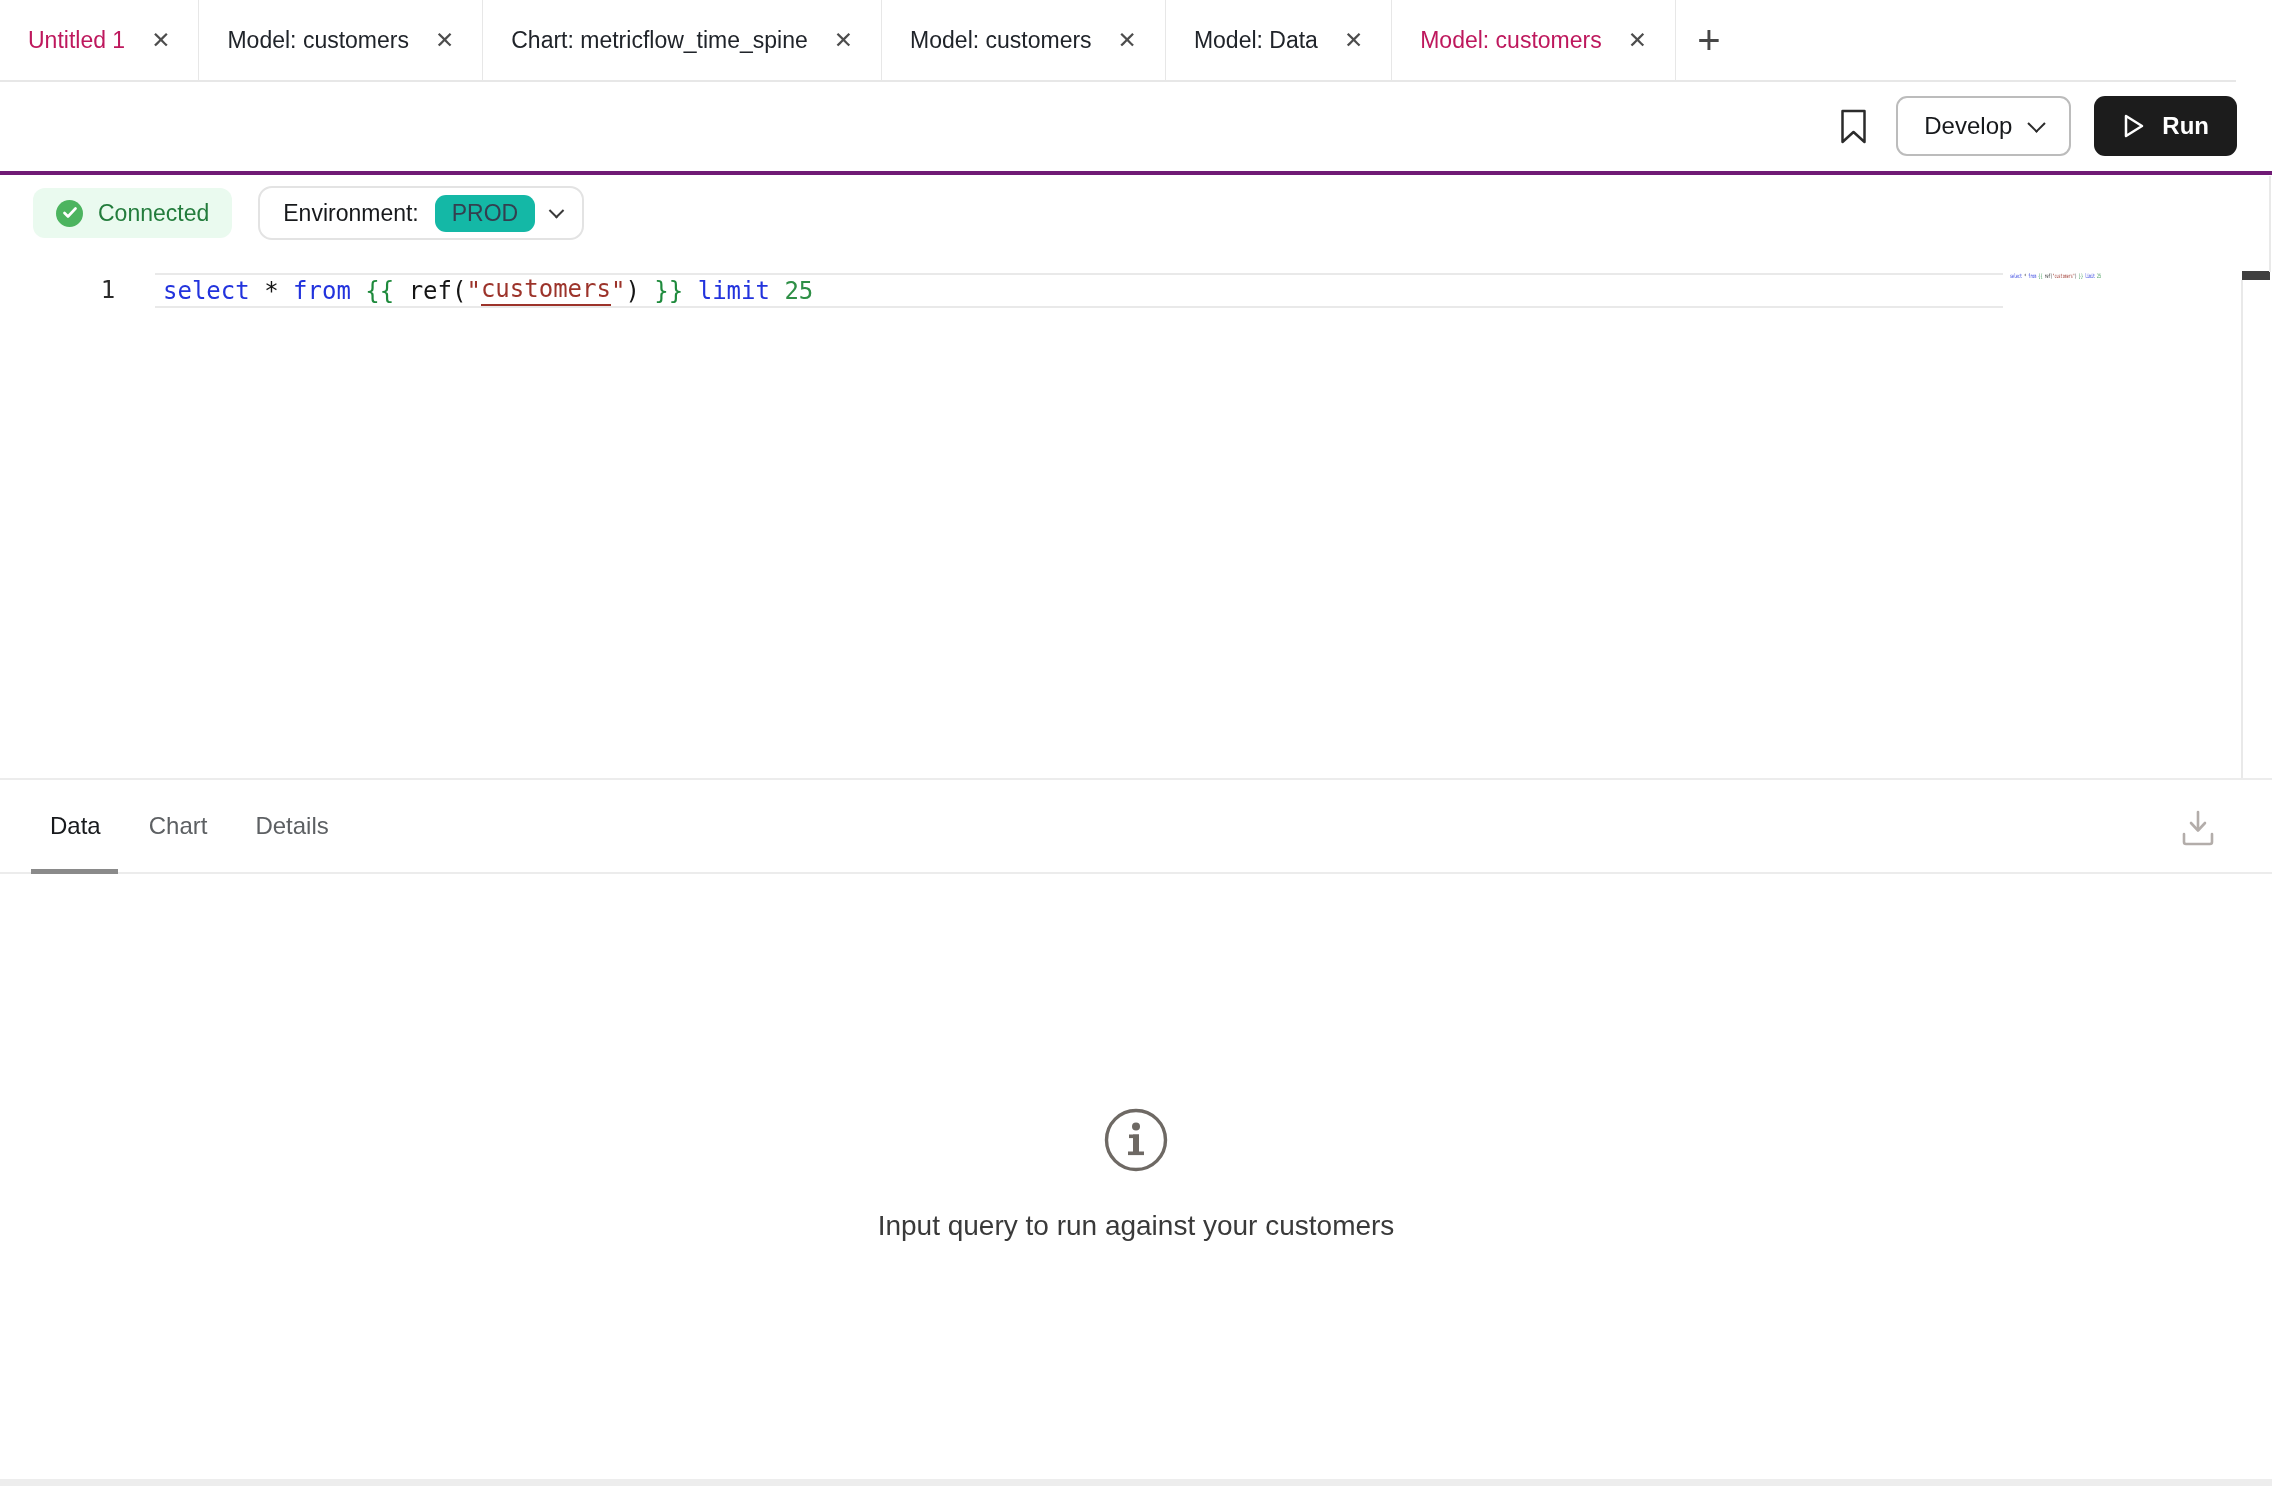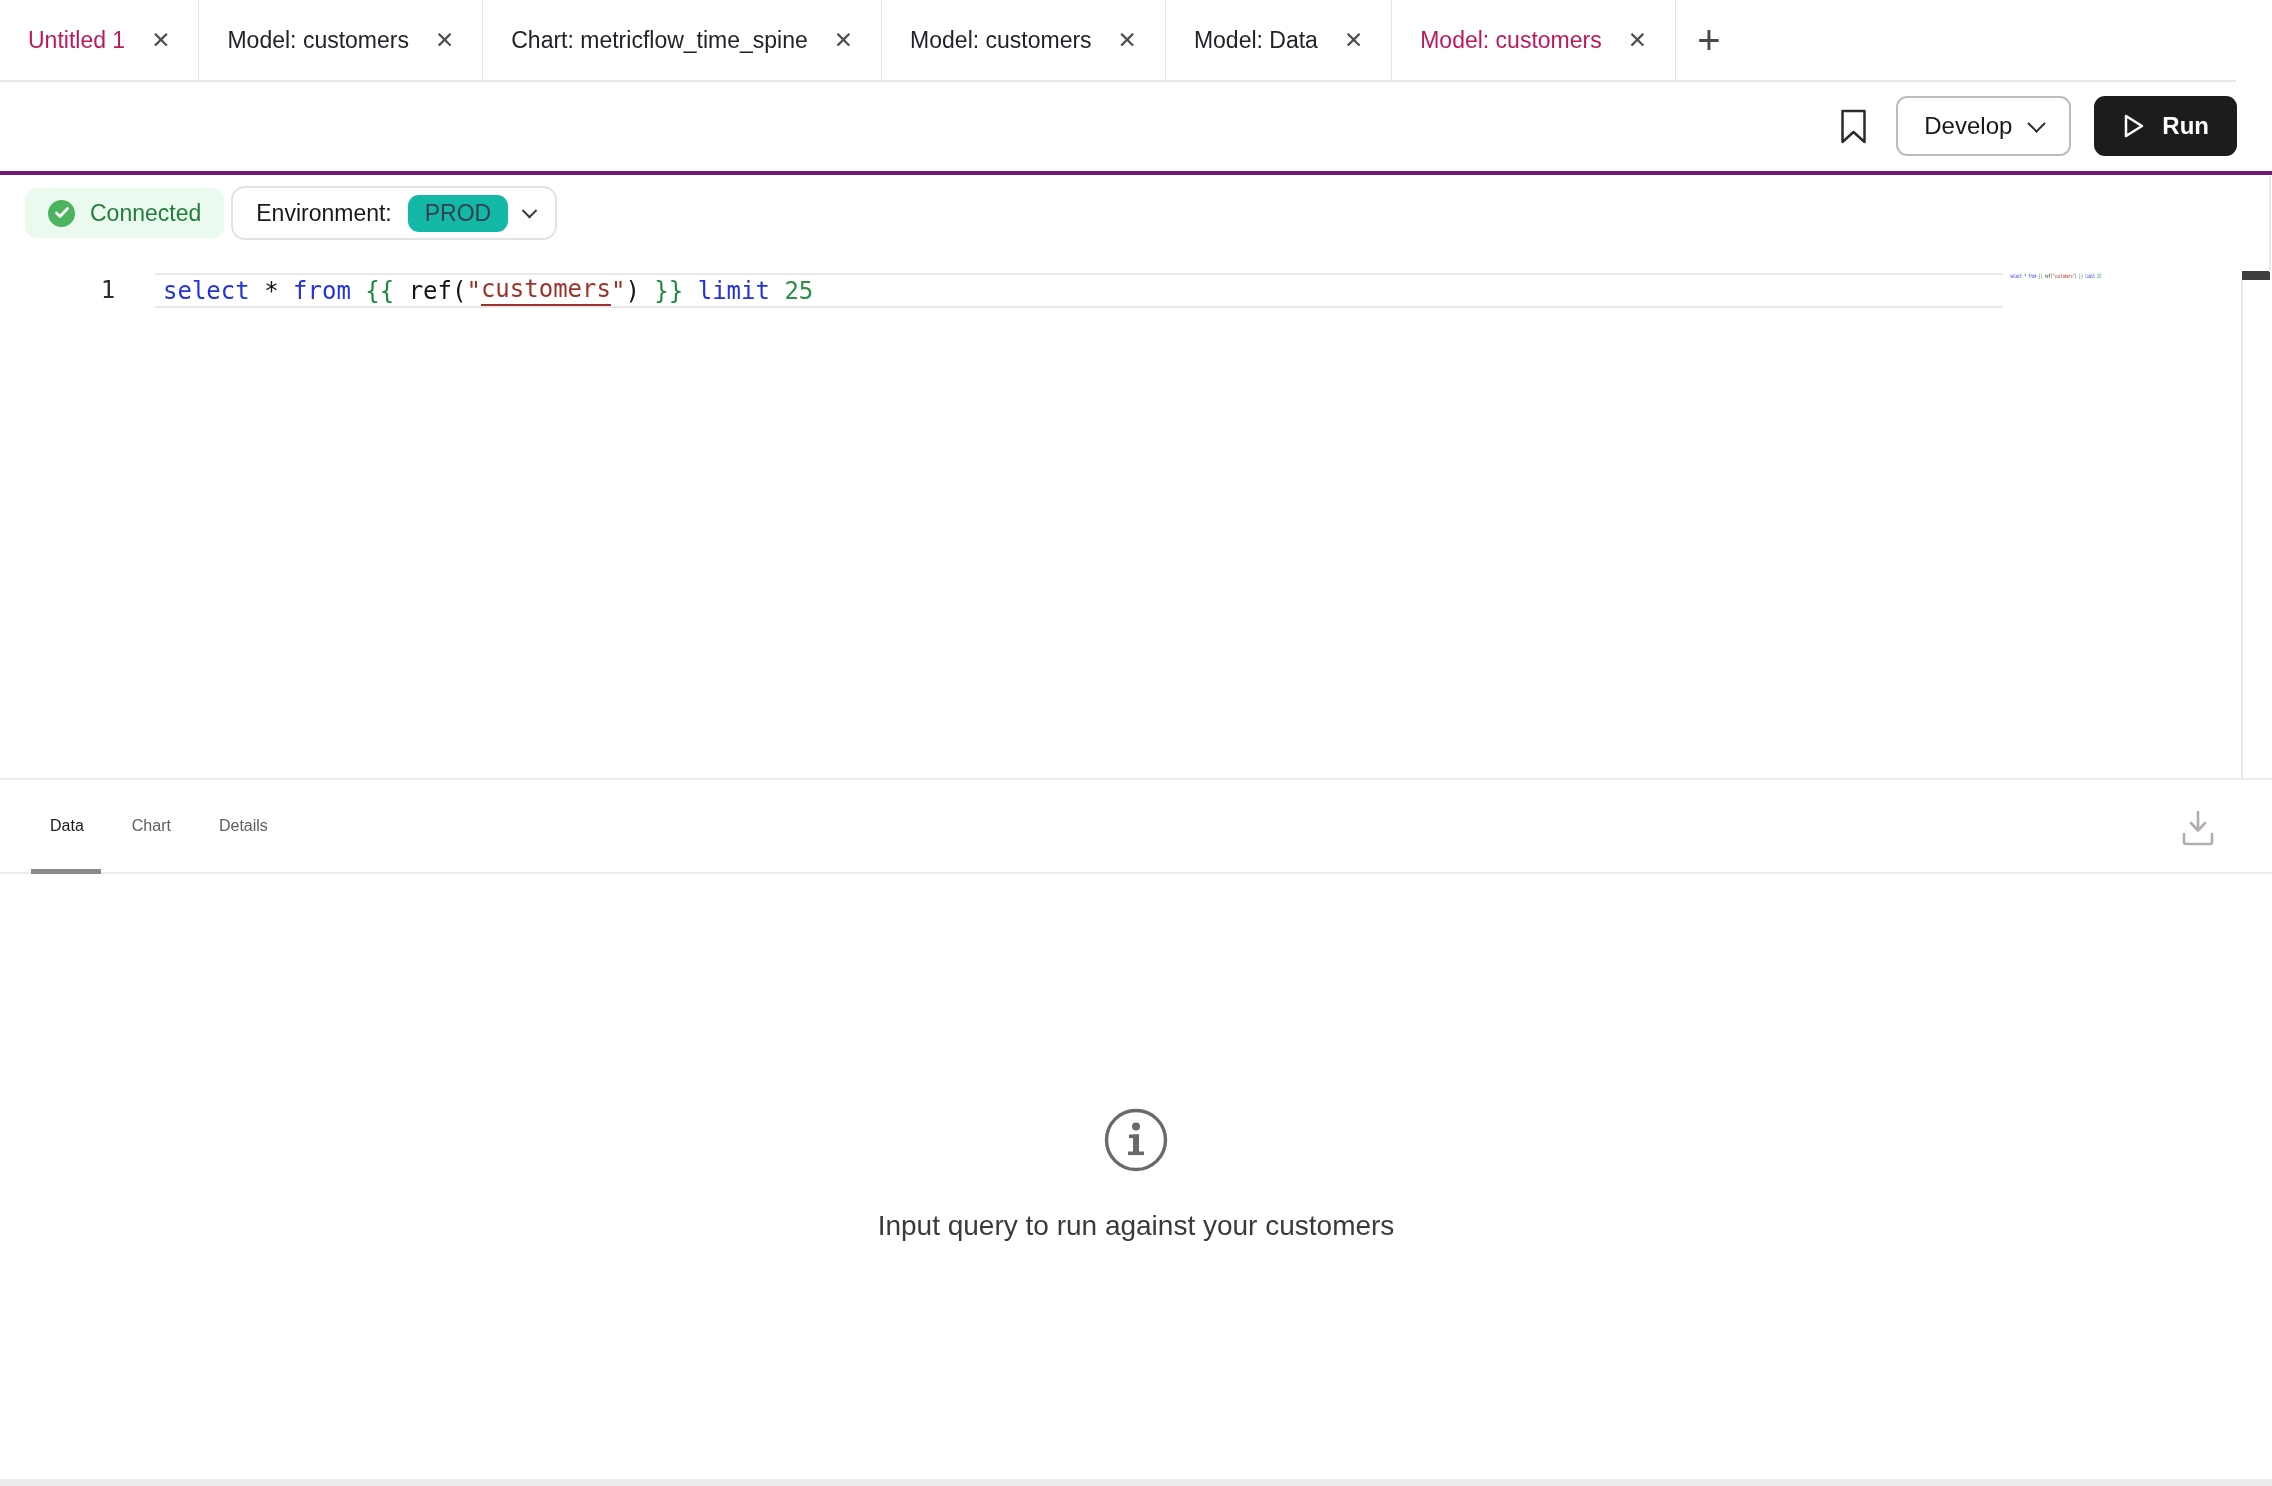--- a/index.html
+++ b/index.html
@@ -15,21 +15,21 @@
   .newtab { width:66px; display:flex; align-items:center; justify-content:center; font-size:40px; font-weight:300; color:#474747; }
 
   
   .toolbar { position:absolute; top:81px; left:0; width:2272px; height:94px; border-bottom:4px solid #701a75; display:flex; align-items:center; justify-content:flex-end; padding-right:35px; }
   .bookmark-btn { width:50px; height:60px; display:flex; align-items:center; justify-content:center; margin-right:18px; }
   .develop-btn { height:60px; display:flex; align-items:center; gap:18px; padding:0 26px; border:2px solid #bcbcbc; border-radius:11px; background:#fff; font-size:24px; color:#17191c; font-weight:500; margin-right:23px; }
   .chevron { width:13px; height:13px; border-right:2.5px solid #2b2b2b; border-bottom:2.5px solid #2b2b2b; transform:rotate(45deg) translate(-2px,-2px); }
   .run-btn { height:60px; display:flex; align-items:center; gap:16px; padding:0 28px; border-radius:11px; background:#1c1c1c; color:#fff; font-size:24px; font-weight:600; border:none; }
 
   
-  .statusbar { position:absolute; top:176px; left:0; width:2272px; height:74px; display:flex; align-items:center; padding-left:25px; }
+  .statusbar { position:absolute; top:176px; left:0; width:2272px; height:74px; display:flex; align-items:center; padding-left:33px; gap:19px; }
   .conn-badge { height:50px; display:flex; align-items:center; gap:15px; background:#eafaef; border-radius:12px; padding:0 23px; }
   .conn-dot { width:27px; height:27px; border-radius:50%; background:#4cb45f; display:flex; align-items:center; justify-content:center; }
   .conn-label { font-size:23px; color:#237c3c; font-weight:500; }
   .env-select { height:54px; display:flex; align-items:center; gap:16px; border:2px solid #e3e3e3; border-radius:14px; padding:0 20px 0 23px; background:#fff;margin-left:7px; }
   .env-label { font-size:23px; color:#17191c; }
   .env-chip { background:#14b8a6; border-radius:11px; padding:5px 17px; font-size:23px; font-weight:500; color:#343f4f; }
   .env-select .chevron { width:11px; height:11px; border-width:2px; border-color:#3a3a3a; }
 
   
   .editor { position:absolute; top:250px; left:0; width:2272px; height:528px; background:#fff; }
@@ -42,21 +42,21 @@
   .tok-number { color:#2e8f46; }
   .tok-plain { color:#151515; }
   .minimap { position:absolute; left:2010px; top:22px; font-family:"DejaVu Sans Mono", monospace; font-size:6px; white-space:pre; transform:scaleX(0.56); transform-origin:left center; }
   .scroll-thumb { position:absolute; left:2242px; top:21px; width:28px; height:9px; background:#3f3f3f; }
   .track-top { position:absolute; left:2269px; top:176px; width:2px; height:96px; background:#e9e9e9; }
   .track-main { position:absolute; left:2241px; top:280px; width:2px; height:1197px; background:#e9e9e9; }
 
   
   .results { position:absolute; top:778px; left:0; width:2272px; height:701px; border-top:2px solid #ececec; background:#fff; }
   .rtabs { position:relative; height:94px; display:flex; align-items:center; padding-left:50px; gap:48px; border-bottom:2px solid #ececec; }
-  .rtab { position:relative; height:100%; display:flex; align-items:center; font-size:16px; color:#5d6063; }
+  .rtab { position:relative; height:100%; display:flex; align-items:center; font-size:24px; color:#5d6063; }
   .rtab.active { color:#17191c; }
   .rtab.active::after { content:""; position:absolute; left:-19px; right:-17px; bottom:-2px; height:5px; background:#8a8a8a; }
   .download-btn { position:absolute; right:52px; top:24px; width:44px; height:48px; display:flex; align-items:center; justify-content:center; }
   .empty-icon { position:absolute; top:327px; left:50%; transform:translateX(-50%); }
   .empty-msg { position:absolute; top:430px; left:0; width:100%; text-align:center; font-size:28px; font-weight:500; color:#3a3a3a; }
 
   .bottom-band { position:absolute; left:0; bottom:0; width:2272px; height:7px; background:#ededed; }
 </style>
 </head>
 <body>

